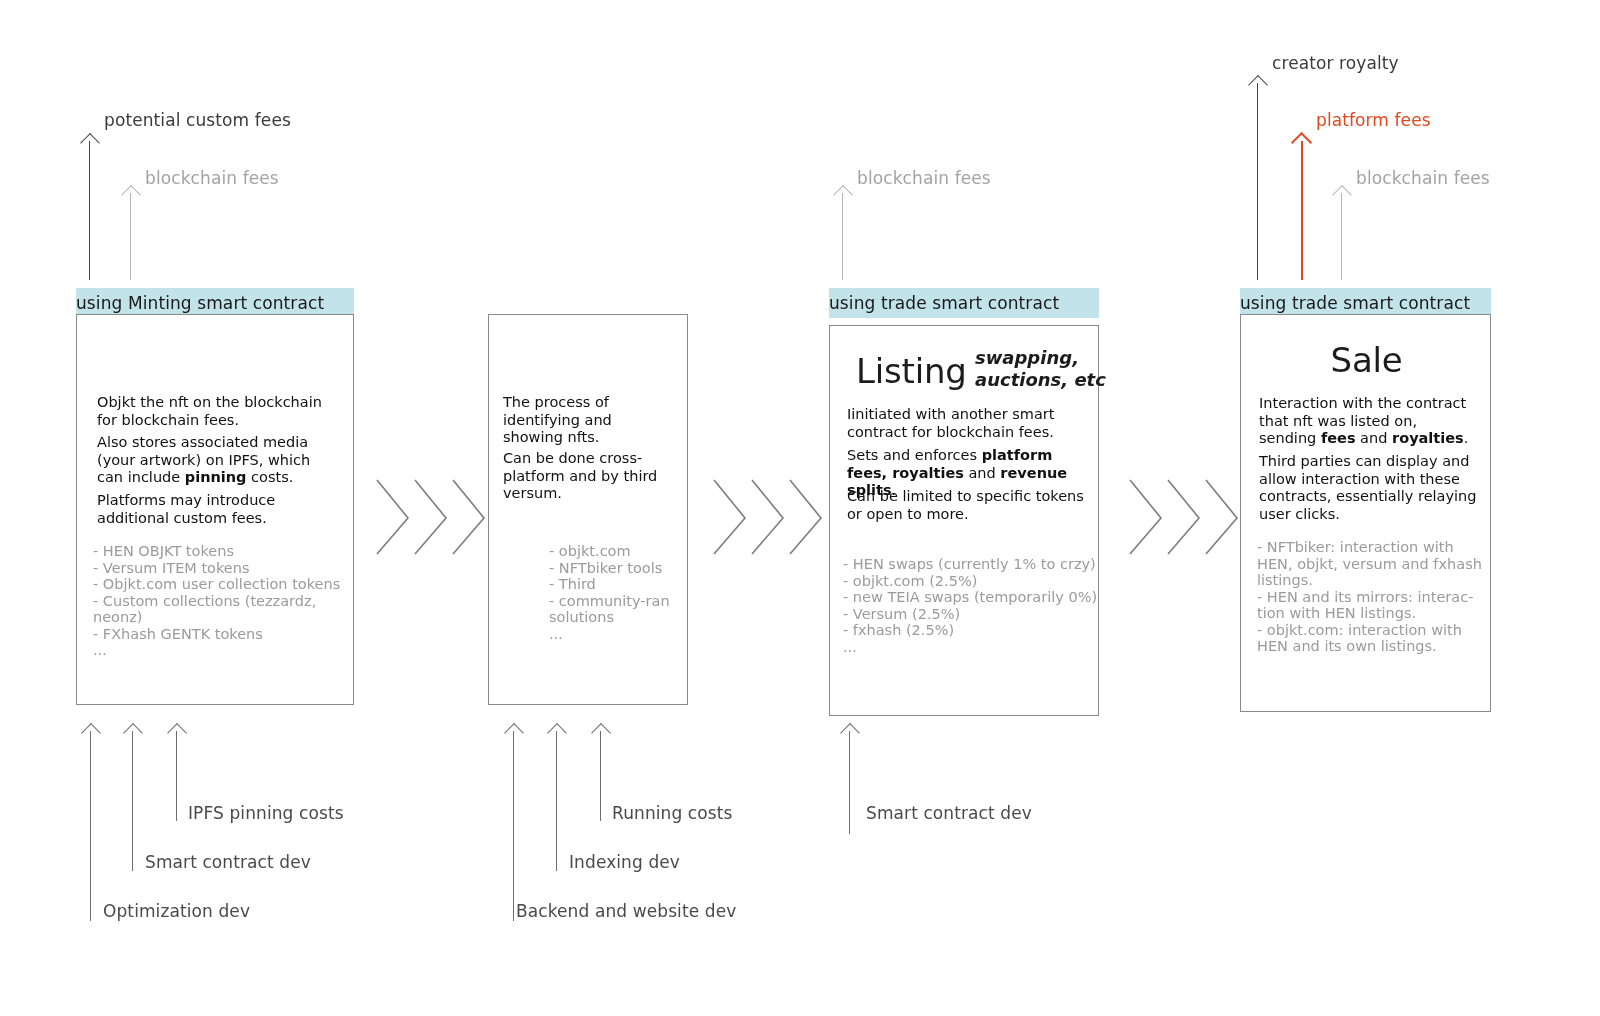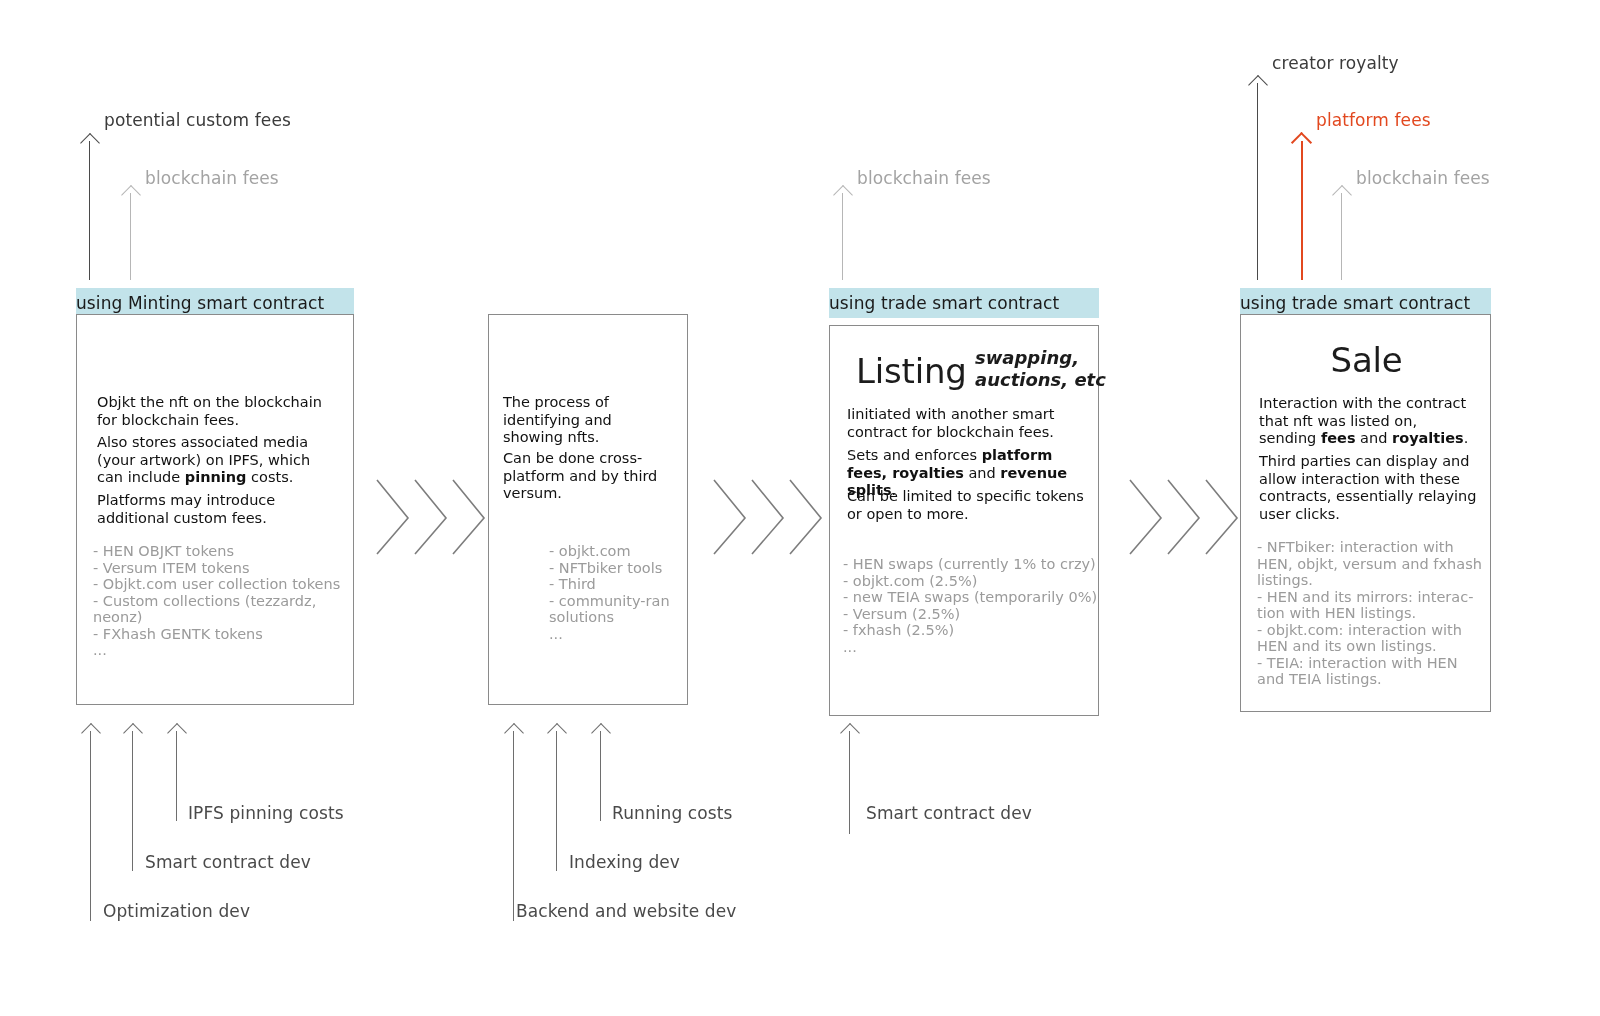--- a/index.html
+++ b/index.html
@@ -227,21 +227,21 @@
           <polyline points="2,2 33,40 2,76" fill="none" stroke="#7d7d7d" stroke-width="1.6"></polyline>
         </svg>
     </div>
   </div>
 
   <div class="stage-header" style="left:1240px; top:288px; width:251px;">using trade smart contract</div>
   <div class="stage-box" style="left:1240px; top:314px; width:251px; height:398px;">
     <div class="stage-title" style="left:0; top:25px; width:251px; text-align:center;">Sale</div>
     <div class="stage-para" style="left:18px; top:80px; width:218px;">Interaction with the contract that nft was listed on, sending <b>fees</b> and <b>royalties</b>.</div>
     <div class="stage-para" style="left:18px; top:138px; width:218px;">Third parties can display and allow interaction with these contracts, essentially relaying user clicks.</div>
-    <div class="stage-list" style="left:16px; top:224px; width:225px;"><div>- NFTbiker: interaction with HEN, objkt, versum and fxhash listings.</div><div>- HEN and its mirrors: interac-tion with HEN listings.</div><div>- objkt.com: interaction with HEN and its own listings.</div><div> - TEIA: interaction with HEN and TEIA listings.</div></div>
+    <div class="stage-list" style="left:16px; top:224px; width:225px;"><div>- NFTbiker: interaction with HEN, objkt, versum and fxhash listings.</div><div>- HEN and its mirrors: interac-tion with HEN listings.</div><div>- objkt.com: interaction with HEN and its own listings.</div></div>
   </div>
 
   <div class="abs">
 
     <div class="arrow-line c-mid" style="left:176px; top:731px; height:90px;"></div>
     <div class="arrow-head c-mid" style="left:170px; top:726px;"></div>
     <div class="arrow-label c-mid" style="left:188px; top:803px;">IPFS pinning costs</div>
 
     <div class="arrow-line c-mid" style="left:132px; top:731px; height:140px;"></div>
     <div class="arrow-head c-mid" style="left:126px; top:726px;"></div>

